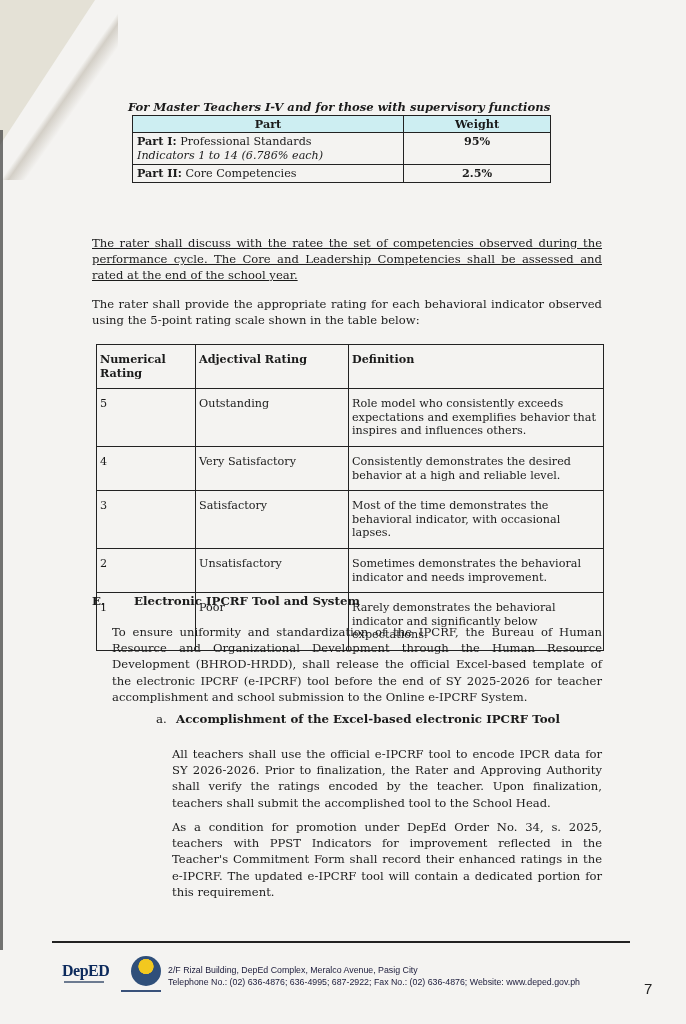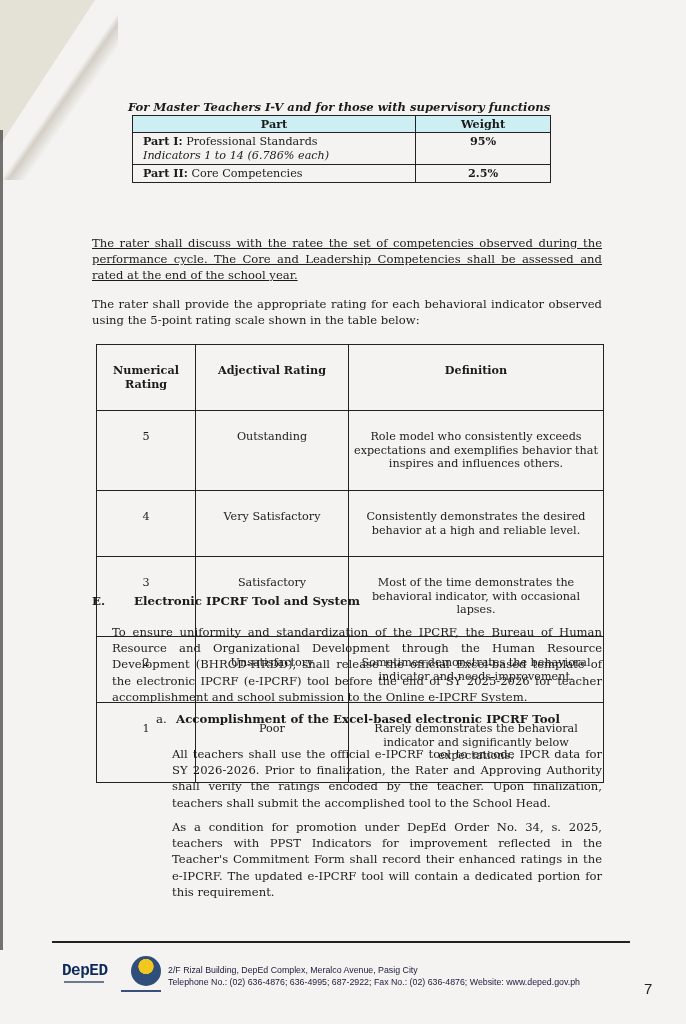--- a/index.html
+++ b/index.html
@@ -21,46 +21,46 @@
   .left-edge { position:absolute; left:0; top:130px; width:3px; height:820px; background:#3a3a3a; opacity:.7; }
   .caption {
     position:absolute; left:128px; top:100px; width:440px;
     font-weight:bold; font-style:italic; font-size:11.6px; white-space:nowrap;
   }
   table { border-collapse:collapse; }
   .weights {
     position:absolute; left:132px; top:115px; width:419px;
     font-size:11.2px;
   }
-  .weights td, .weights th { border:1.3px solid #222; padding:1px 10px; line-height:14px; }
+  .weights td, .weights th { border:1.3px solid #222; padding:1px 4px; line-height:14px; }
   .weights th { background:#cdeef2; font-weight:bold; }
   .weights .c-part { width:262px; }
   .weights .c-w { text-align:center; font-weight:bold; vertical-align:top;margin-top:24px; }
   .weights .total { text-align:center; font-weight:bold; font-style:italic; }
   .para {
     position:absolute; font-size:11.6px; line-height:16.2px; text-align:justify;
   }
   .rating {
     position:absolute; left:96px; top:344px; width:508px; font-size:11.2px;
   }
-  .rating td, .rating th { border:1.3px solid #222; padding:19px 3px; line-height:13.6px; text-align:center; vertical-align:top; }
+  .rating td, .rating th { border:1.3px solid #222; padding:8px 3px; line-height:13.6px; text-align:left; vertical-align:top; }
   .rating th { font-weight:bold; }
   .rating .c1 { width:92px; }
   .rating .c2 { width:146px; }
   .section-head {
     position:absolute; left:92px; top:594px; font-weight:bold; font-size:11.8px;
   }
   .section-head .letter { display:inline-block; width:42px; }
   .sub-head {
     position:absolute; left:156px; top:712px; font-weight:bold; font-size:11.8px;
   }
   .sub-head .letter { display:inline-block; width:20px; font-weight:normal; }
   .footer-rule { position:absolute; left:52px; top:941px; width:578px; height:2px; background:#222; }
   .logo-deped {
-    position:absolute; left:62px; top:962px; font-family:Liberation Mono, monospace;
+    position:absolute; left:62px; top:962px; font-family:Liberation Serif, serif;
     font-weight:bold; font-size:16px; color:#0c2a5c; letter-spacing:-0.5px;
   }
   .logo-deped-sub { position:absolute; left:64px; top:981px; width:40px; height:2px; background:#6c7a90; }
   .logo-bp {
     position:absolute; left:131px; top:956px; width:30px; height:30px; border-radius:50%;
     background:radial-gradient(circle at 50% 35%, #f2c81f 0 30%, #2f4f7a 32% 100%);
   }
   .logo-bp-sub { position:absolute; left:121px; top:990px; width:40px; height:2px; background:#39517a; }
   .footer-text {
     position:absolute; left:168px; top:964px; font-family:"Liberation Sans", sans-serif;

